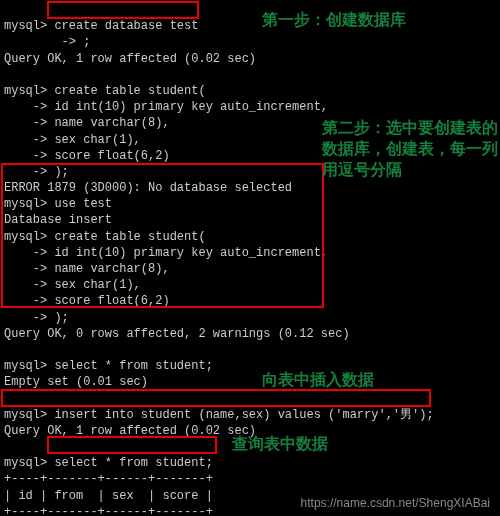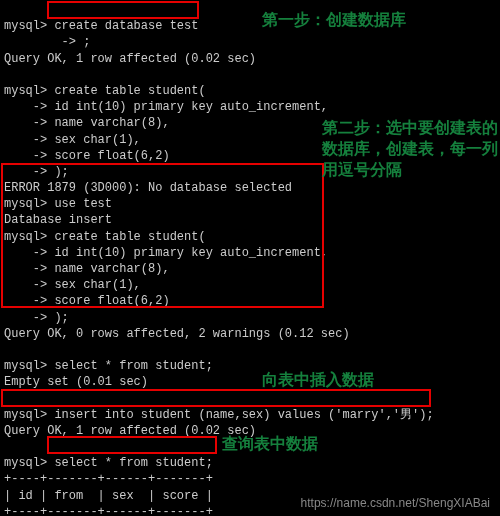--- a/index.html
+++ b/index.html
@@ -88,15 +88,15 @@
 
 <div class="box" style="left:1px; top:163px; width:323px; height:145px;"></div>
 <div class="annot" style="left:322px; top:118px; width:180px; white-space:pre-line;">第二步：选中要创建表的
 数据库，创建表，每一列
 用逗号分隔</div>
 
 <div class="box" style="left:1px; top:389px; width:430px; height:18px;"></div>
 <div class="annot" style="left:262px; top:354px;margin-top:16px;">向表中插入数据</div>
 
 <div class="box" style="left:47px; top:436px; width:170px; height:18px;"></div>
-<div class="annot" style="left:222px; top:434px;">查询表中数据</div>
+<div class="annot" style="left:232px; top:434px;">查询表中数据</div>
 
 <div class="watermark">https://name.csdn.net/ShengXIABai</div>
 
 </body></html>

